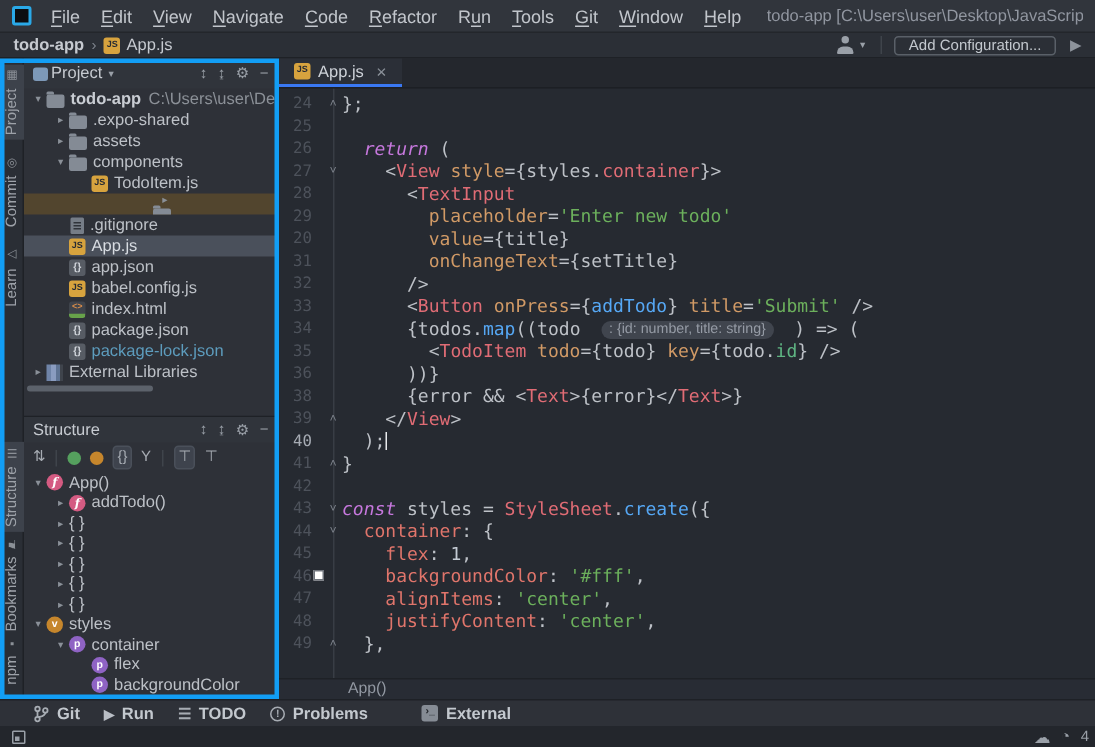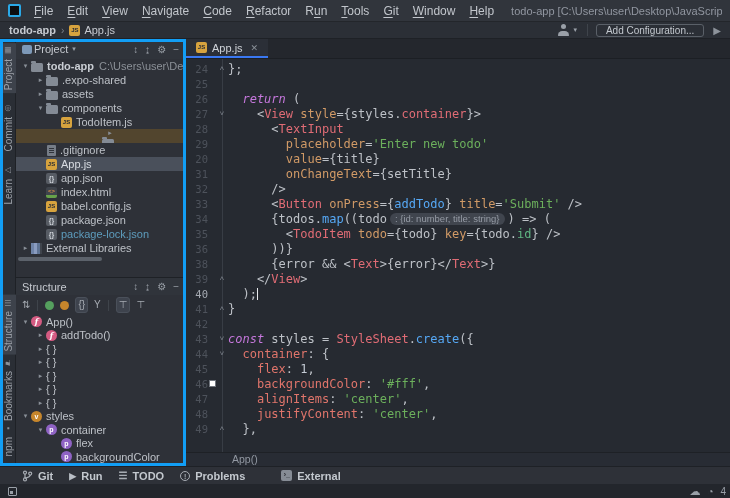--- a/index.html
+++ b/index.html
@@ -119,21 +119,21 @@
   .tk-k{color:#c678dd;font-style:italic}
   .tk-t{color:#e06c75}
   .tk-a{color:#d19a66}
   .tk-s{color:#6cb05c}
   .tk-f{color:#56a8f5}
   .tk-d{color:#5fb583}
   .tk-o{color:#e0756b}
   .tk-p{color:#bdc1c7}
   .tk-n2{color:#c4cbd4}
   .tk-h{font-family:"Liberation Sans",sans-serif;font-size:9.5px;background:#40454e;color:#959ba5;
-        border-radius:8px;padding:0 5px;margin:0 3px;display:inline-block;line-height:12px;vertical-align:1px}
+        border-radius:8px;padding:0 5px;margin:0 14px;display:inline-block;line-height:12px;vertical-align:1px}
   .caret{display:inline-block;width:1px;height:12px;background:#e8eaed;vertical-align:-2px}
   .crumbbar{height:14px;background:#282c34;border-top:1px solid #1e2126;font-size:10.5px;color:#9298a2;
             padding-left:46px;line-height:13px;flex-shrink:0}
 
   
   .bottom-stripe{height:18px;background:#2e3138;border-top:1px solid #1e2126;display:flex;align-items:center}
   .bs-item{display:flex;align-items:center;gap:5px;padding:0 8px;color:#c3c8ce;font-size:11px;font-weight:bold;cursor:default}
   .bs-item:first-child{margin-left:14px}
   .bs-item.terminal{margin-left:20px}
   .bs-git svg{display:block}
@@ -274,27 +274,27 @@
               <span class="fi fi-js"></span>
               <span class="tlabel">App.js</span>
             </div>
             <div class="trow" style="padding-left: 19px;">
               <span class="chev"></span>
               <span class="fi fi-json"></span>
               <span class="tlabel">app.json</span>
             </div>
             <div class="trow" style="padding-left: 19px;">
               <span class="chev"></span>
+              <span class="fi fi-js"></span>
+              <span class="tlabel">babel.config.js</span>
+            </div>
+            <div class="trow" style="padding-left: 19px;">
+              <span class="chev"></span>
               <span class="fi fi-html"></span>
               <span class="tlabel">index.html</span>
-            </div>
-            <div class="trow" style="padding-left: 19px;">
-              <span class="chev"></span>
-              <span class="fi fi-js"></span>
-              <span class="tlabel">babel.config.js</span>
             </div>
             <div class="trow" style="padding-left: 19px; text-align: right;">
               <span class="chev"></span>
               <span class="fi fi-json"></span>
               <span class="tlabel">package.json</span>
             </div>
             <div class="trow" style="padding-left: 19px;">
               <span class="chev"></span>
               <span class="fi fi-json"></span>
               <span class="tlabel" style="color: rgb(93, 156, 189);">package-lock.json</span>

